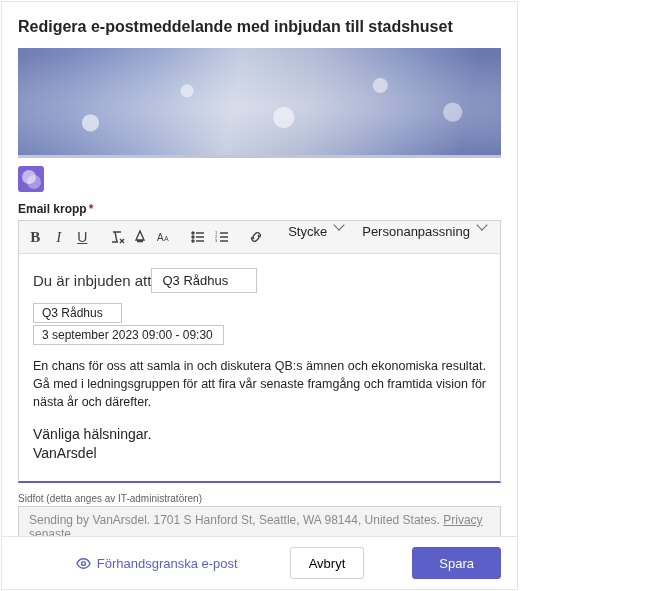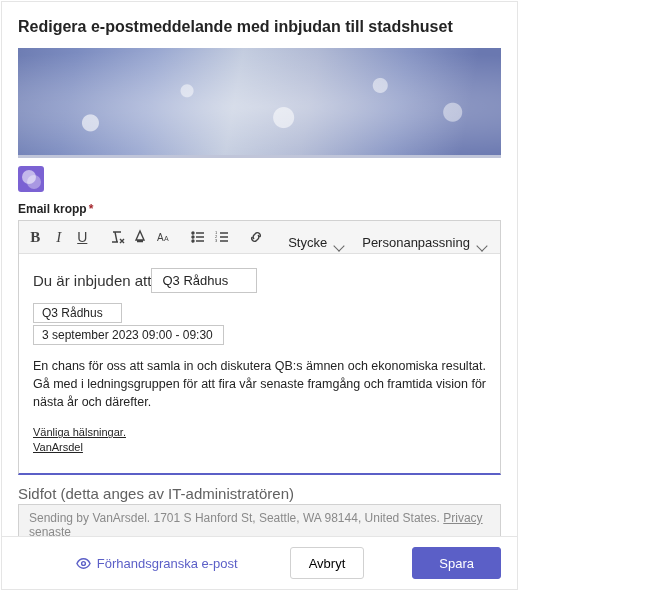--- a/index.html
+++ b/index.html
@@ -84,21 +84,21 @@
 .tbtn {
   width: 26px; height: 26px;
   display: flex; align-items: center; justify-content: center;
   cursor: pointer;
   color: #424242;
   border-radius: 2px;
 }
 .tbtn svg { width: 16px; height: 16px; stroke: currentColor; fill: none; stroke-width: 1.4; }
 .spacer { width: 10px; }
 .dropdown-btn {
-  display: flex; align-items: flex-end; gap: 8px;
+  display: flex; align-items: flex-start; gap: 8px;
   padding: 0 8px; height: 26px;
   cursor: pointer;
   font-size: 13px;
   color: #242424;
 }
 .chev { width: 8px; height: 8px; border-right: 1px solid #666; border-bottom: 1px solid #666; transform: rotate(45deg); margin-top: -3px; }
 .body-area {
   padding: 14px 14px 18px 14px;
 }
 .inv-line {
@@ -112,26 +112,26 @@
   background: #fff;
 }
 .chip.small { padding: 2px 18px 2px 8px; font-size: 12px; margin-bottom: 2px; display: inline-block; }
 .chip.long { padding: 2px 10px 2px 8px; font-size: 12px; display: inline-block; }
 .para {
   font-size: 12.5px;
   line-height: 1.45;
   margin: 12px 0 14px 0;
   color: #242424;
 }
-.sign { font-size: 11px; margin-top: 6px; text-decoration: underline; }
+.sign { font-size: 14px; margin-top: 6px; }
 .sign div { line-height: 1.35; }
 .footer-section {
   margin-top: 10px;
 }
-.footer-label { font-size: 15px; color: #616161; margin-bottom: 2px; }
+.footer-label { font-size: 10px; color: #616161; margin-bottom: 2px; }
 .footer-box {
   border: 1px solid #d1d1d1;
   background: #f3f3f3;
   padding: 6px 10px 14px 10px;
   font-size: 12px;
   color: #8a8a8a;
 }
 .footer-box .pp { text-decoration: underline; }
 .action-bar {
   position: absolute;

